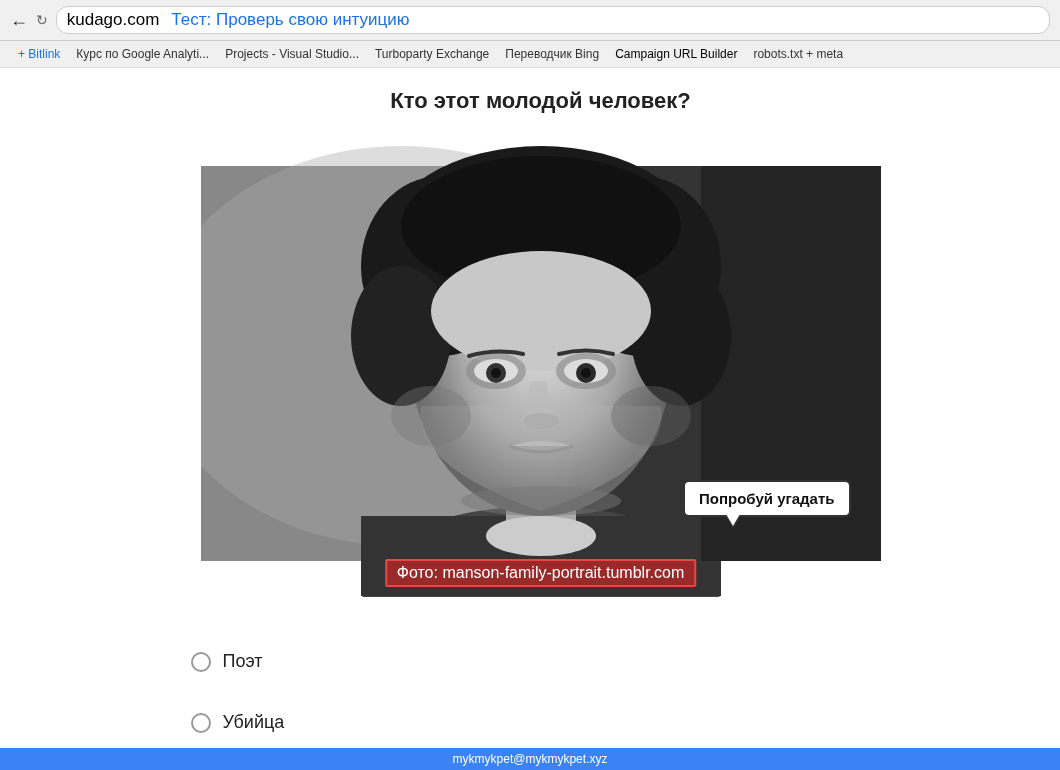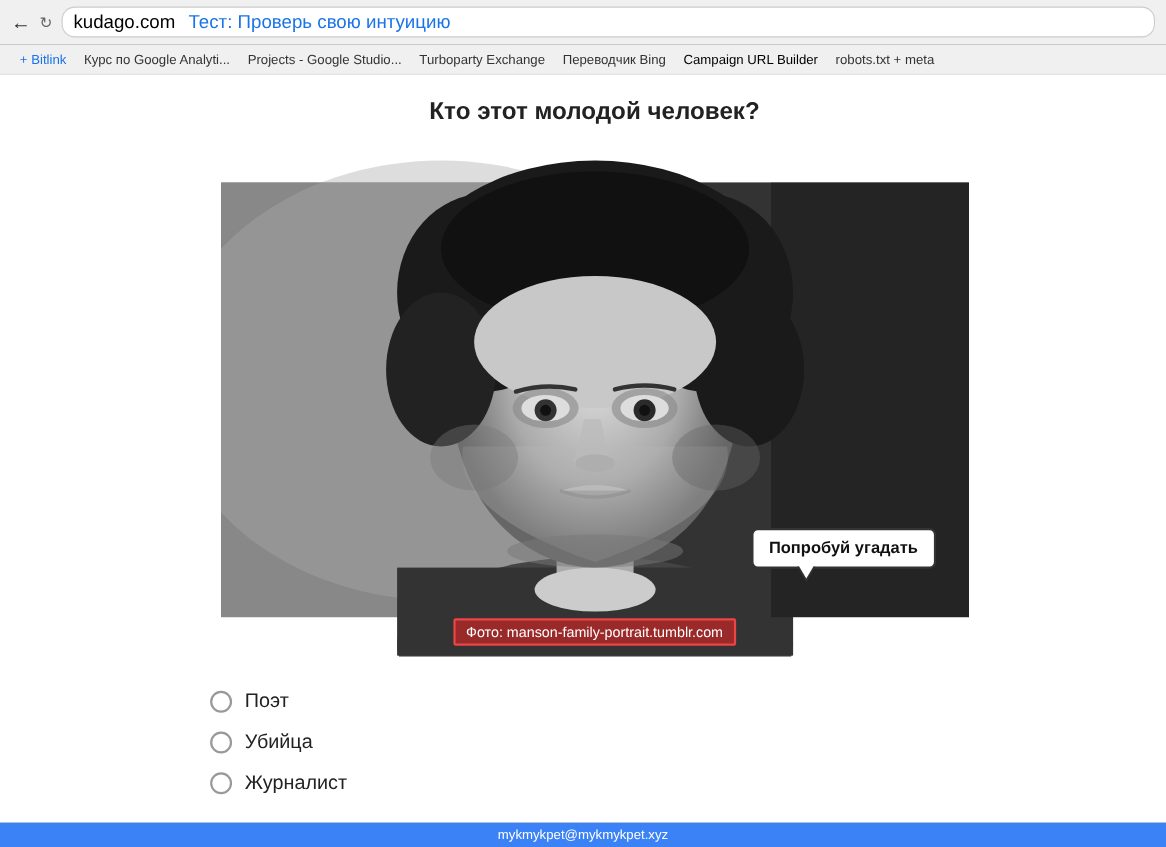--- a/index.html
+++ b/index.html
@@ -127,21 +127,21 @@
     }
 
     .photo-credit {
       position: absolute;
       bottom: 10px;
       left: 50%;
       transform: translateX(-50%);
       border: 2px solid #e44;
       background: rgba(180,40,40,0.8);
       color: white;
-      font-size: 13px;
+      font-size: 16px;
       padding: 3px 10px;
       white-space: nowrap;
       border-radius: 2px;
     }
 
     .speech-bubble {
       position: absolute;
       right: 30px;
       bottom: 80px;
       background: white;
@@ -187,20 +187,21 @@
       padding-left: 60px;
     }
 
     .radio-option {
       display: flex;
       align-items: center;
       gap: 12px;
       font-size: 18px;
       color: #222;
       cursor: pointer;
+      margin-top: 24px;
     }
 
     .radio-circle {
       width: 20px;
       height: 20px;
       border-radius: 50%;
       border: 2px solid #999;
       background: white;
       flex-shrink: 0;
     }
@@ -226,21 +227,21 @@
     <div class="address-bar">
       <span class="address-domain">kudago.com</span>
       <span style="color:#999"> </span>
       <span class="address-highlighted">Тест: Проверь свою интуицию</span>
     </div>
   </div>
 
   <div class="bookmarks-bar">
     <span class="bookmark-item blue">+ Bitlink</span>
     <span class="bookmark-item">Курс по Google Analyti...</span>
-    <span class="bookmark-item">Projects - Google Studio...</span>
+    <span class="bookmark-item">Projects - Visual Studio...</span>
     <span class="bookmark-item">Turboparty Exchange</span>
     <span class="bookmark-item">Переводчик Bing</span>
     <span class="bookmark-item highlighted">Campaign URL Builder</span>
     <span class="bookmark-item">robots.txt + meta</span>
   </div>
 </div>
 
 <div class="page-content">
   <div class="page-inner">
 

